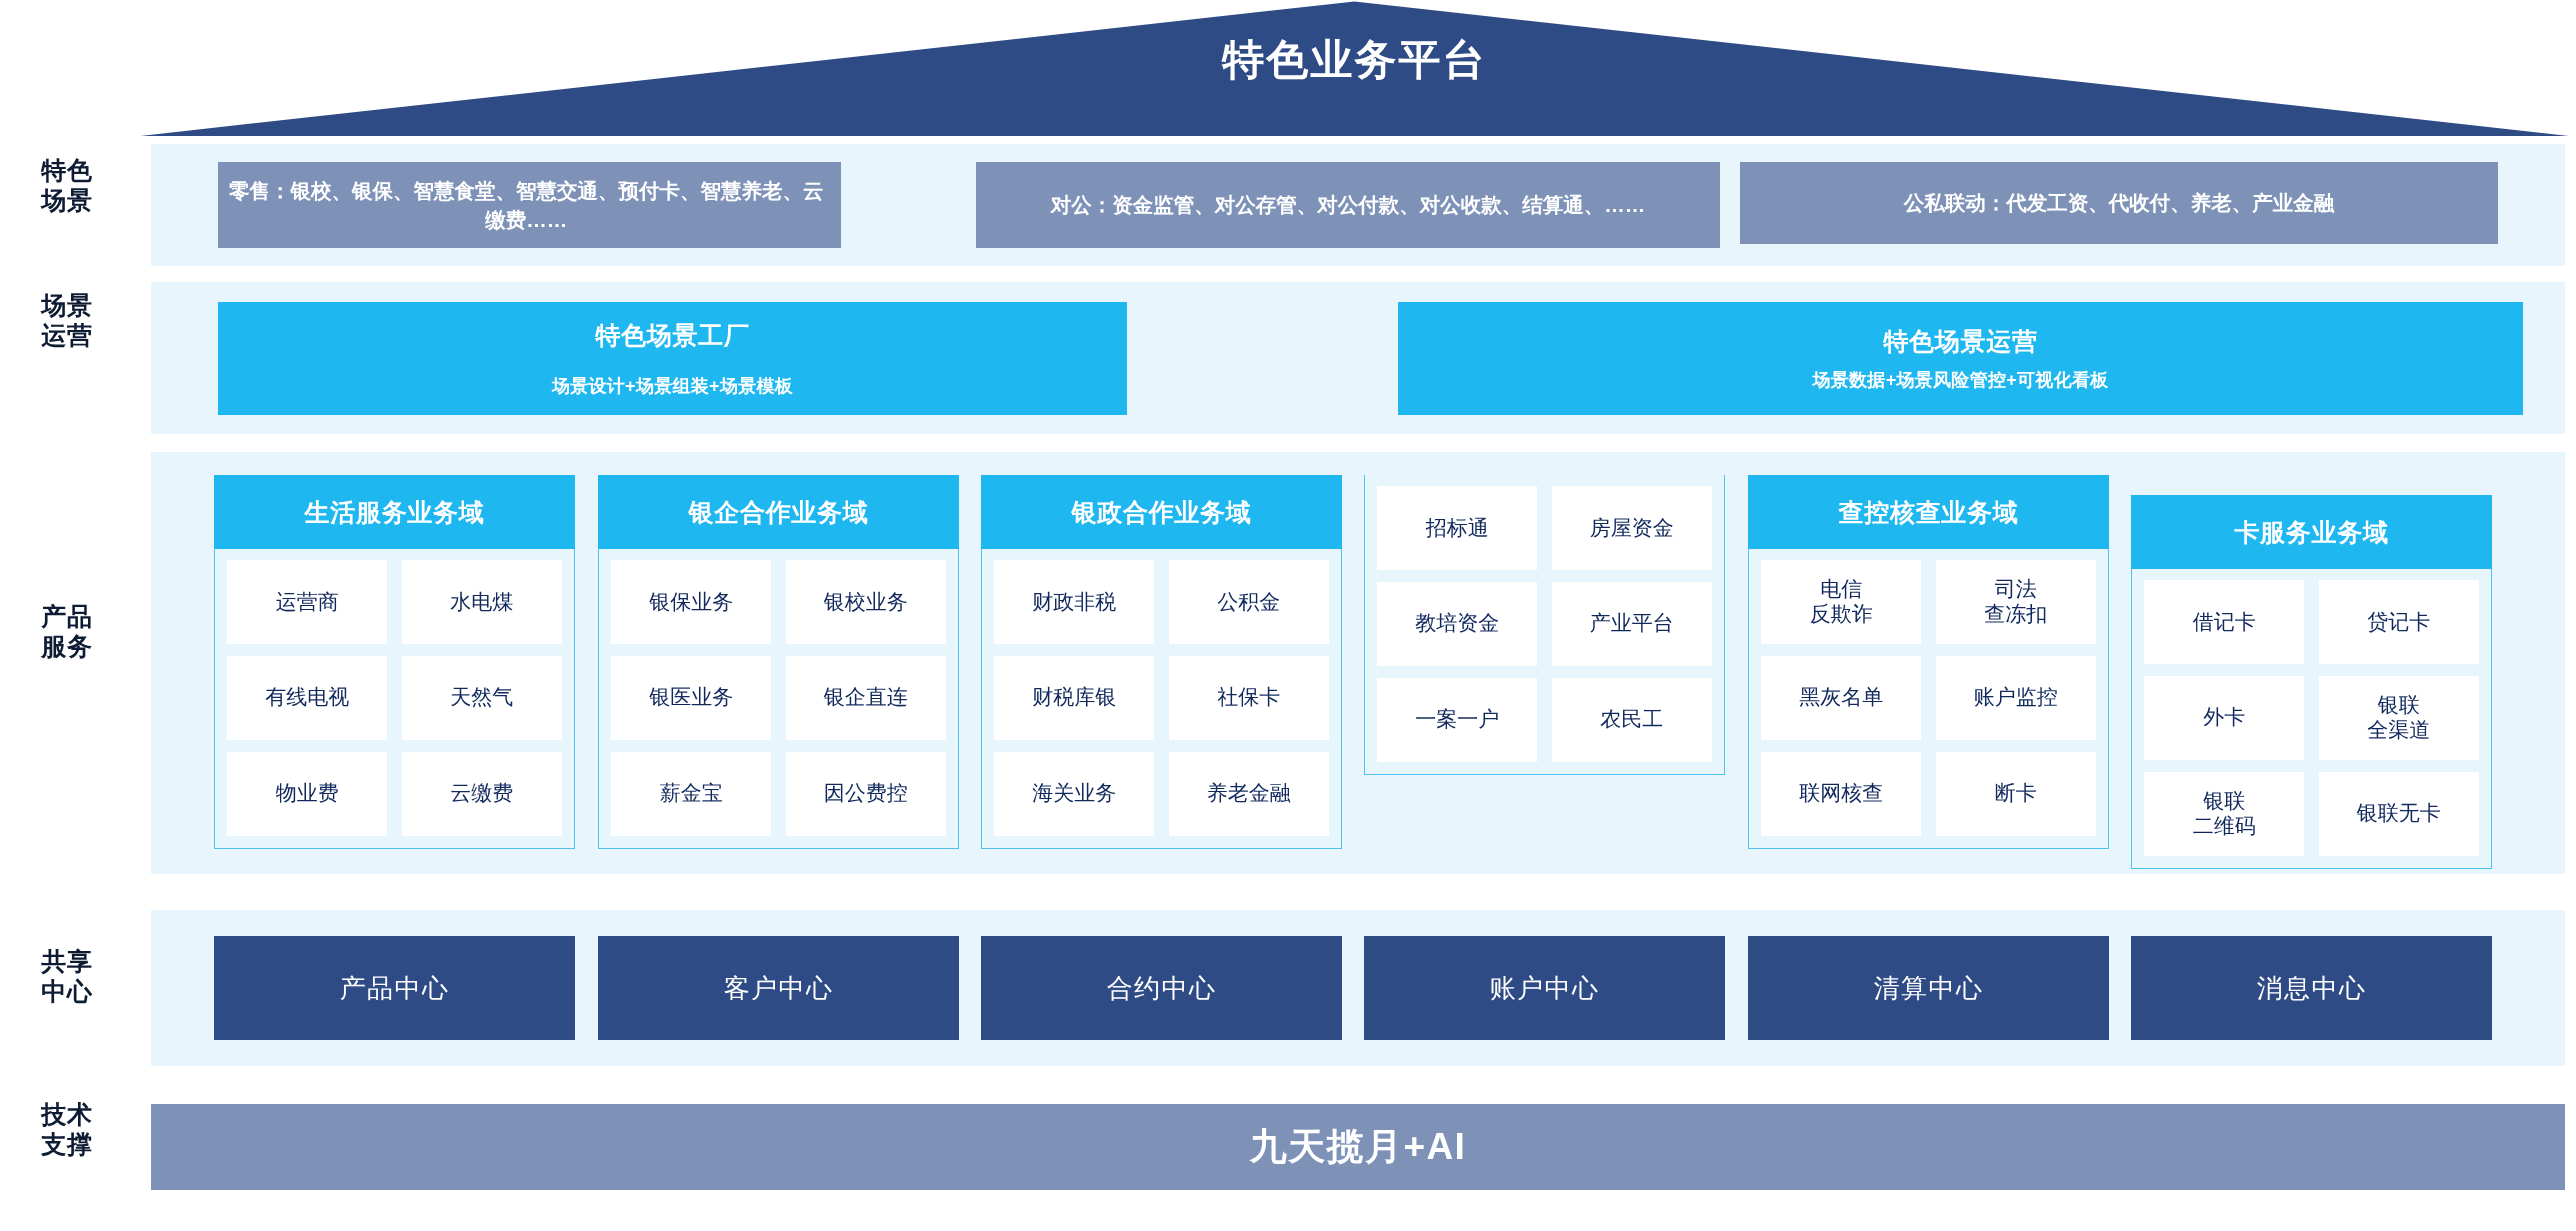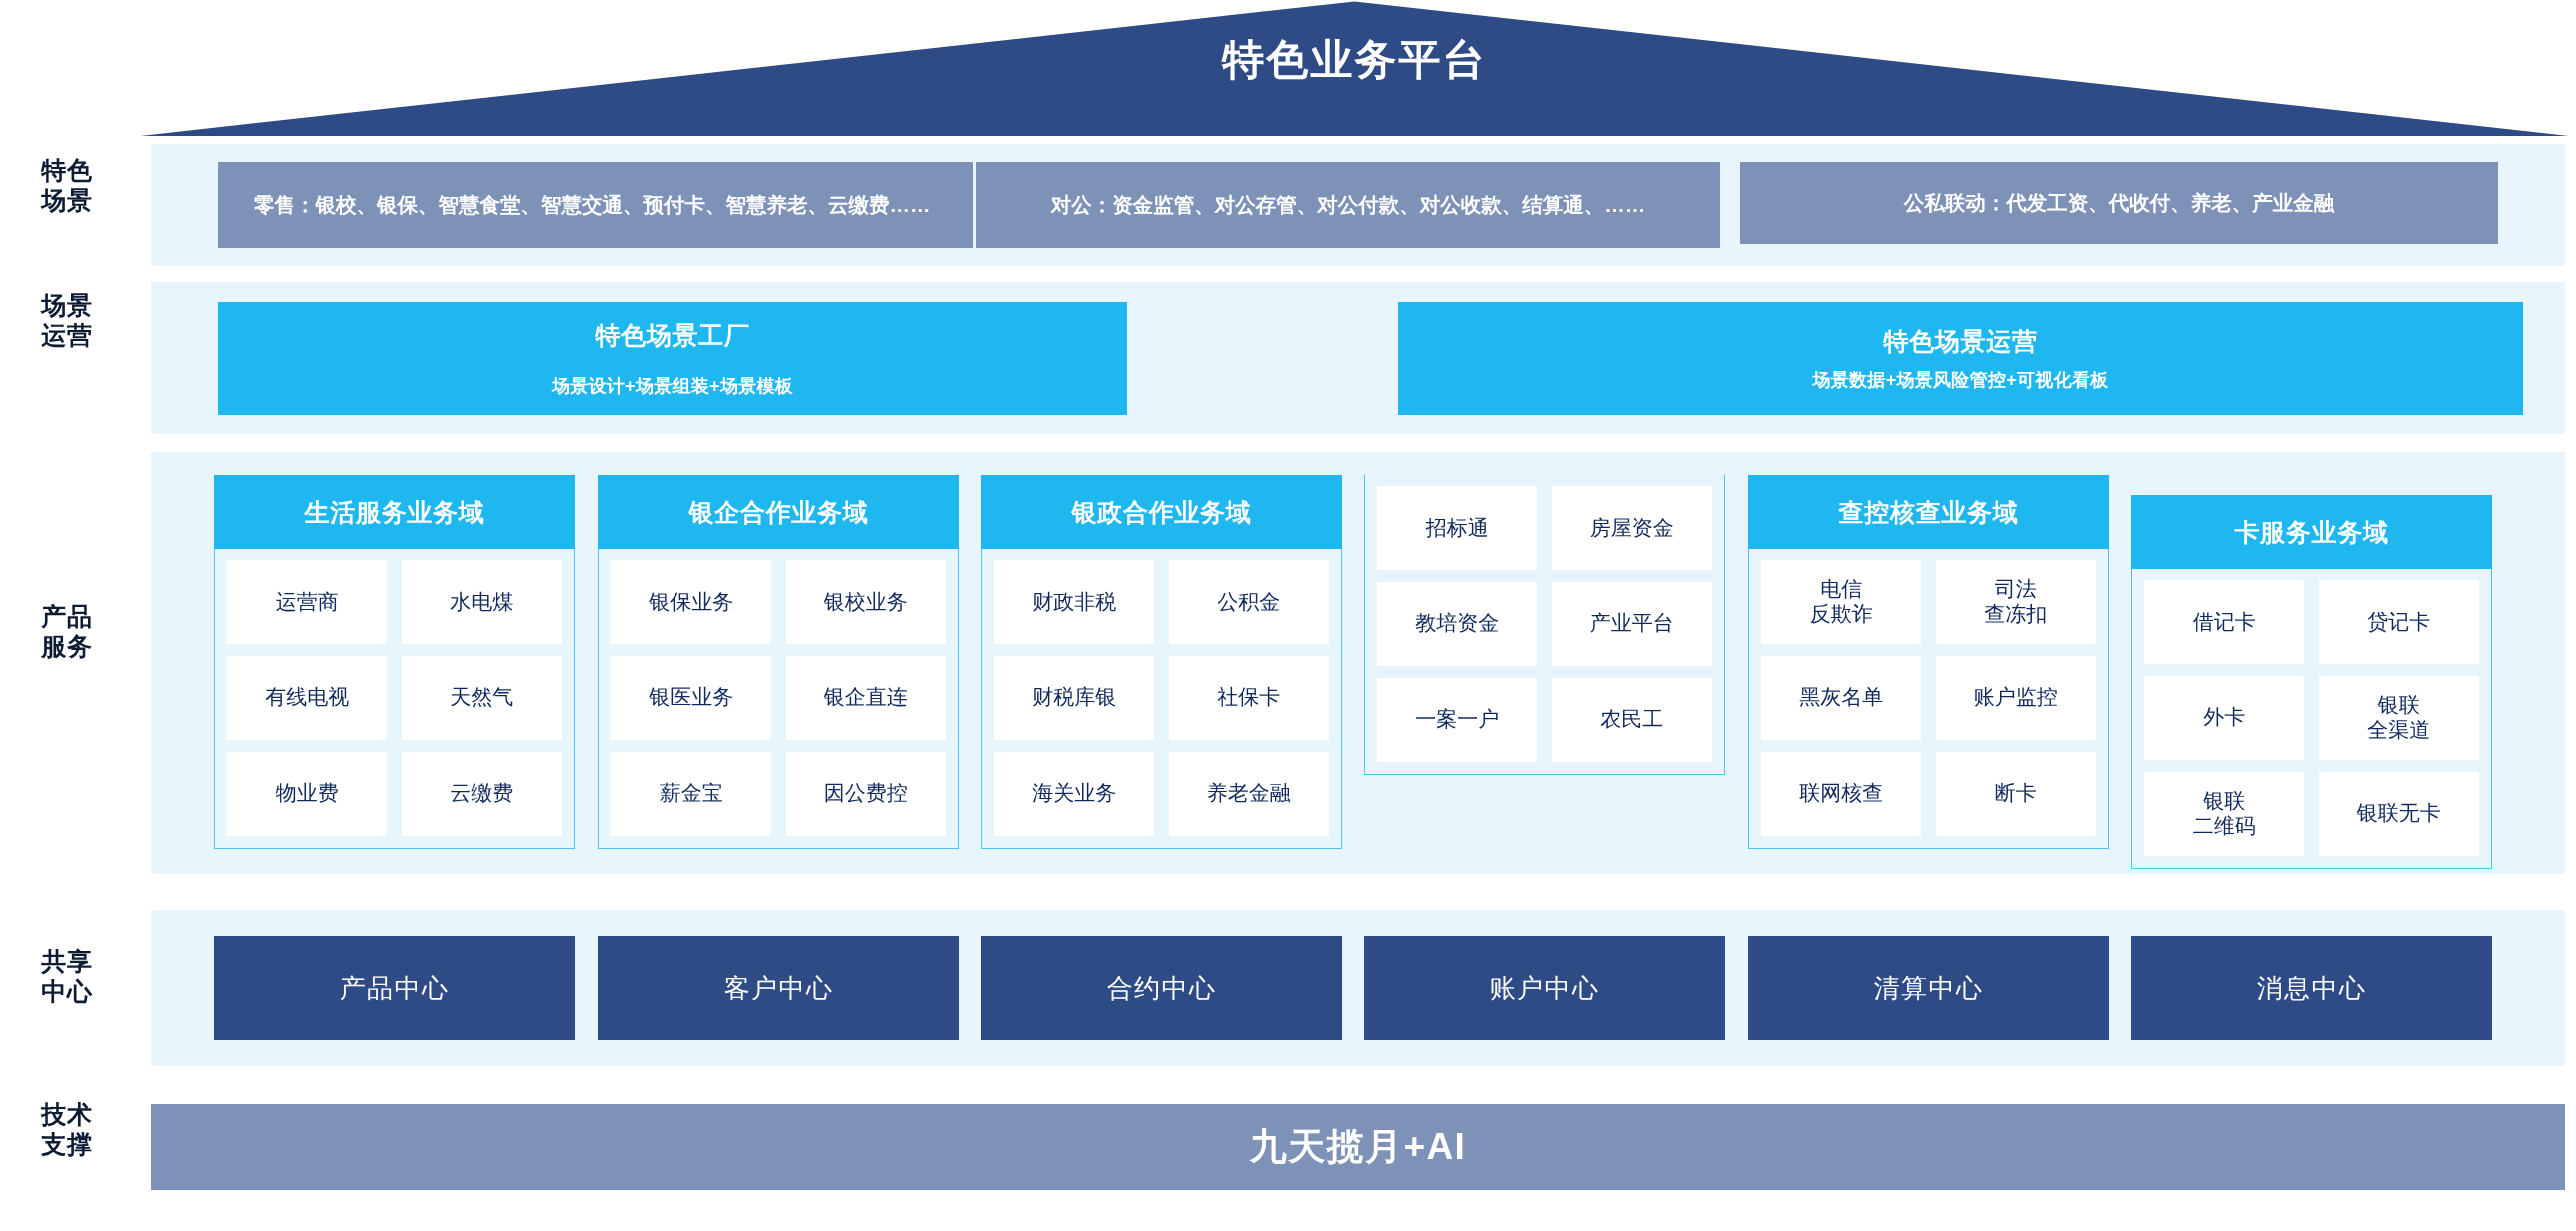--- a/index.html
+++ b/index.html
@@ -139,21 +139,21 @@
       <span>中心</span>
     </div>
     <div class="rail-label" style="top:1100px">
       <span>技术</span>
       <span>支撑</span>
     </div>
   </div>
 
   <div class="panel" style="left:151px; top:144px; width:2414px; height:122px;">
   </div>
-  <div class="scene-box" style="left:218px; top:162px; width:755px; height:86px;padding-left:6px;">
+  <div class="scene-box" style="left:218px; top:162px; width:623px; height:86px;padding-left:6px;">
     <span>零售：银校、银保、智慧食堂、智慧交通、预付卡、智慧养老、云缴费……</span>
   </div>
   <div class="scene-box" style="left:976px; top:162px; width:744px; height:86px;">
     <span>对公：资金监管、对公存管、对公付款、对公收款、结算通、……</span>
   </div>
   <div class="scene-box" style="left:1740px; top:162px; width:758px; height:82px;">
     <span>公私联动：代发工资、代收付、养老、产业金融</span>
   </div>
 
   <div class="panel" style="left:151px; top:282px; width:2414px; height:152px;">

